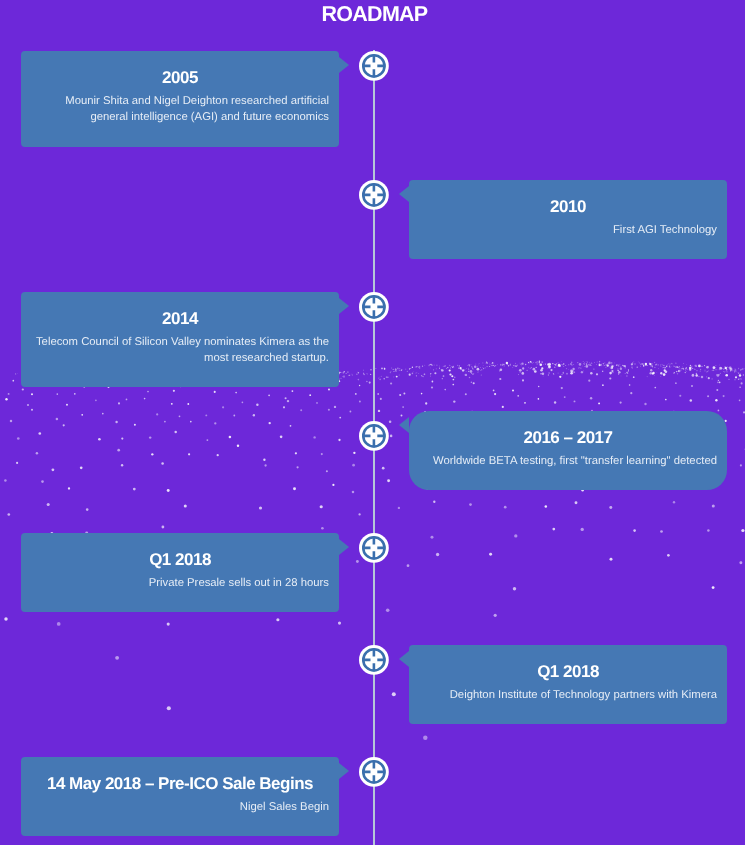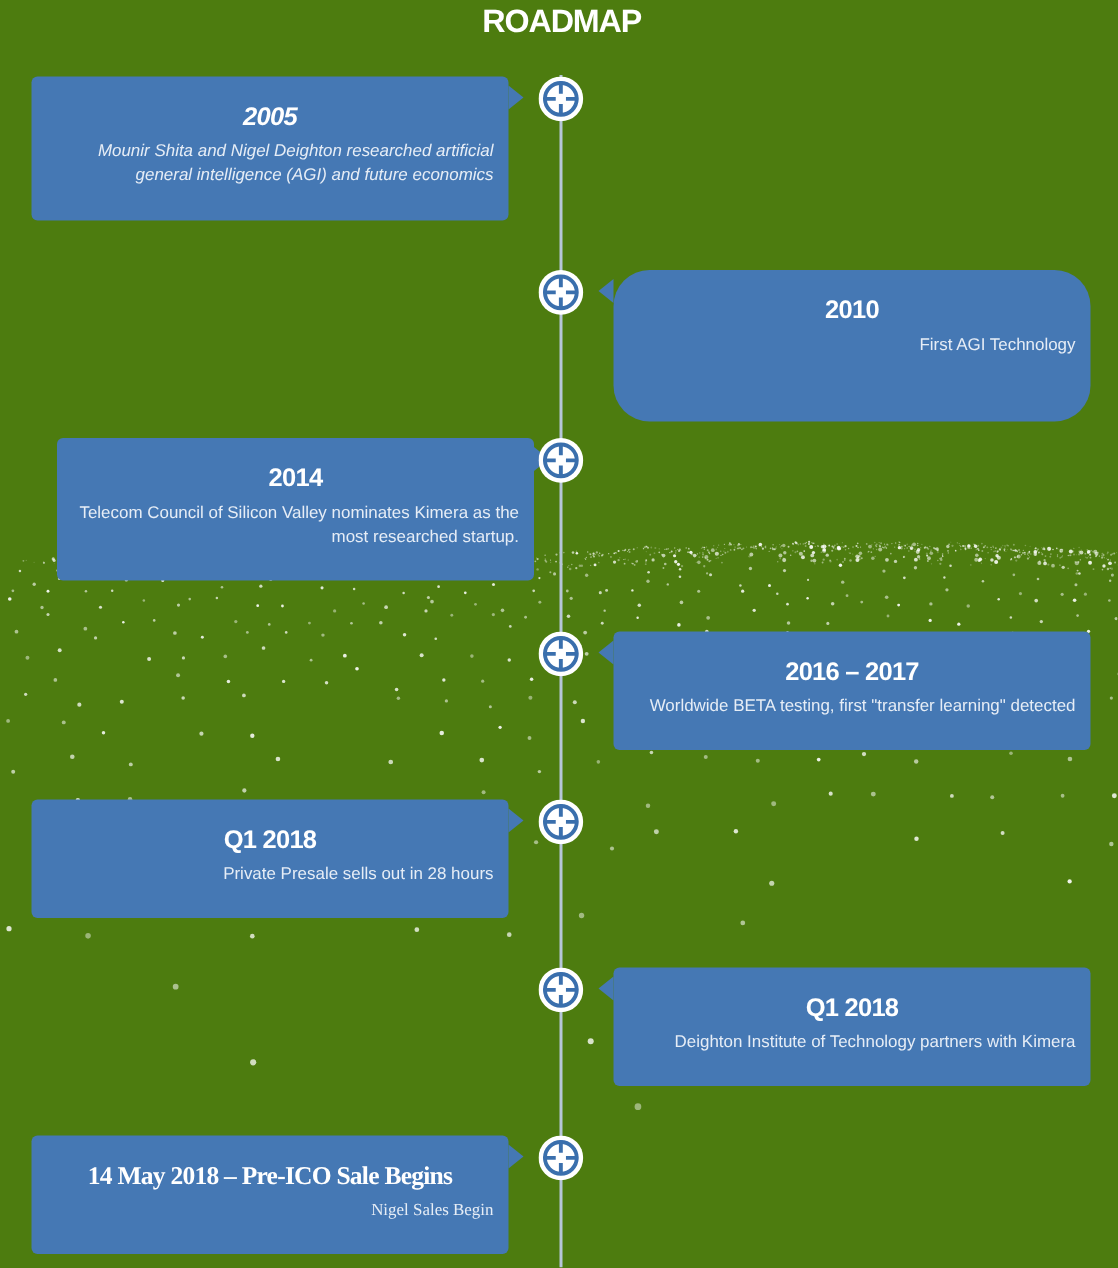--- a/index.html
+++ b/index.html
@@ -6,21 +6,21 @@
 *{margin:0;padding:0;box-sizing:border-box;}
 html,body{width:745px;height:845px;overflow:hidden;}
 body{
   background:#335a82;
   font-family:"Liberation Sans",sans-serif;
   -webkit-font-smoothing:antialiased;
   text-rendering:geometricPrecision;
 }
 #stage{
   position:relative;width:745px;height:845px;overflow:hidden;
-  background:#4d7c0f;will-change:transform;transform:translateZ(0);
+  background:#6d28d9;will-change:transform;transform:translateZ(0);
 }
 #particles{position:absolute;left:0;top:0;width:745px;height:845px;pointer-events:none;}
 .title{
   position:absolute;left:2px;top:1.5px;width:745px;text-align:center;
   color:#ffffff;font-size:21.5px;font-weight:bold;letter-spacing:-0.75px;
   line-height:24.5px;
 }
 .axis{position:absolute;left:372.9px;top:50px;width:2px;height:795px;background:#b6c6d8;}
 .marker{position:absolute;width:29.8px;height:29.8px;line-height:0;}
 .card{position:absolute;background:#4578b4;border-radius:4px;}
@@ -1093,51 +1093,51 @@
       <circle cx="393.8" cy="694.2" r="2" fill="#ffffff" opacity="0.78"></circle>
       <circle cx="626" cy="694" r="2.09" fill="#ffffff" opacity="0.72"></circle>
       <circle cx="708.4" cy="692.4" r="2.23" fill="#ffffff" opacity="0.73"></circle>
       <circle cx="425.3" cy="737.8" r="2.24" fill="#ffffff" opacity="0.45"></circle>
       <circle cx="747.2" cy="741" r="2.12" fill="#ffffff" opacity="0.57"></circle>
       <circle cx="66.6" cy="804.7" r="2.42" fill="#ffffff" opacity="0.46"></circle>
     </svg>
   <div class="axis"></div>
   <h1 class="title">ROADMAP</h1>
   <div id="cards">
-      <div class="card" style="top: 51px; height: 96px; left: 21px; width: 318px; font-style: italic;">
+      <div class="card" style="top: 51px; height: 96px; left: 21px; width: 318px;">
         <div class="yr">2005</div>
         <div class="dsc">Mounir Shita and Nigel Deighton researched artificial general intelligence (AGI) and future economics</div>
         <div class="nub r" style="top: 5.5px; left: 318px;"></div>
       </div>
-      <div class="card" style="top: 180px; height: 101px; left: 409px; width: 318px; border-radius: 24px;">
+      <div class="card" style="top: 180px; height: 79px; left: 409px; width: 318px;">
         <div class="yr">2010</div>
         <div class="dsc">First AGI Technology</div>
         <div class="nub l" style="top: 5.5px; left: -10.5px;"></div>
       </div>
-      <div class="card" style="top: 292px; height: 95px; left: 38px; width: 318px;">
+      <div class="card" style="top: 292px; height: 95px; left: 21px; width: 318px;">
         <div class="yr">2014</div>
         <div class="dsc">Telecom Council of Silicon Valley nominates Kimera as the most researched startup.</div>
         <div class="nub r" style="top: 5.5px; left: 318px;"></div>
       </div>
-      <div class="card" style="top: 421px; height: 79px; left: 409px; width: 318px;">
+      <div class="card" style="top: 411px; height: 79px; left: 409px; width: 318px; border-radius: 20px;">
         <div class="yr">2016 – 2017</div>
         <div class="dsc">Worldwide BETA testing, first "transfer learning" detected</div>
         <div class="nub l" style="top: 5.5px; left: -10.5px;"></div>
       </div>
       <div class="card" style="top: 533px; height: 78.5px; left: 21px; width: 318px;">
         <div class="yr">Q1 2018</div>
         <div class="dsc">Private Presale sells out in 28 hours</div>
         <div class="nub r" style="top: 5.5px; left: 318px;"></div>
       </div>
       <div class="card" style="top: 645px; height: 78.5px; left: 409px; width: 318px;">
         <div class="yr">Q1 2018</div>
         <div class="dsc">Deighton Institute of Technology partners with Kimera</div>
         <div class="nub l" style="top: 5.5px; left: -10.5px;"></div>
       </div>
-      <div class="card" style="top: 757px; height: 79px; left: 21px; width: 318px; font-family: Liberation Serif, serif;">
+      <div class="card" style="top: 757px; height: 79px; left: 21px; width: 318px;">
         <div class="yr">14 May 2018 – Pre-ICO Sale Begins</div>
         <div class="dsc">Nigel Sales Begin</div>
         <div class="nub r" style="top: 5.5px; left: 318px;"></div>
       </div>
     </div>
   <div id="markers">
       <div class="marker" style="left: 358.9px; top: 50.9px;"><svg viewBox="0 0 29.8 29.8" width="29.8" height="29.8">
           <circle cx="14.9" cy="14.9" r="14.9" fill="#ffffff"></circle>
           <circle cx="14.9" cy="14.9" r="10.6" fill="none" stroke="#3a6fad" stroke-width="2.6"></circle>
           <path d="M14.9 3.4 V 11.5 M14.9 18.3 V 26.4 M3.4 14.9 H 11.5 M18.3 14.9 H 26.4" stroke="#3a6fad" stroke-width="2.6" fill="none"></path>

